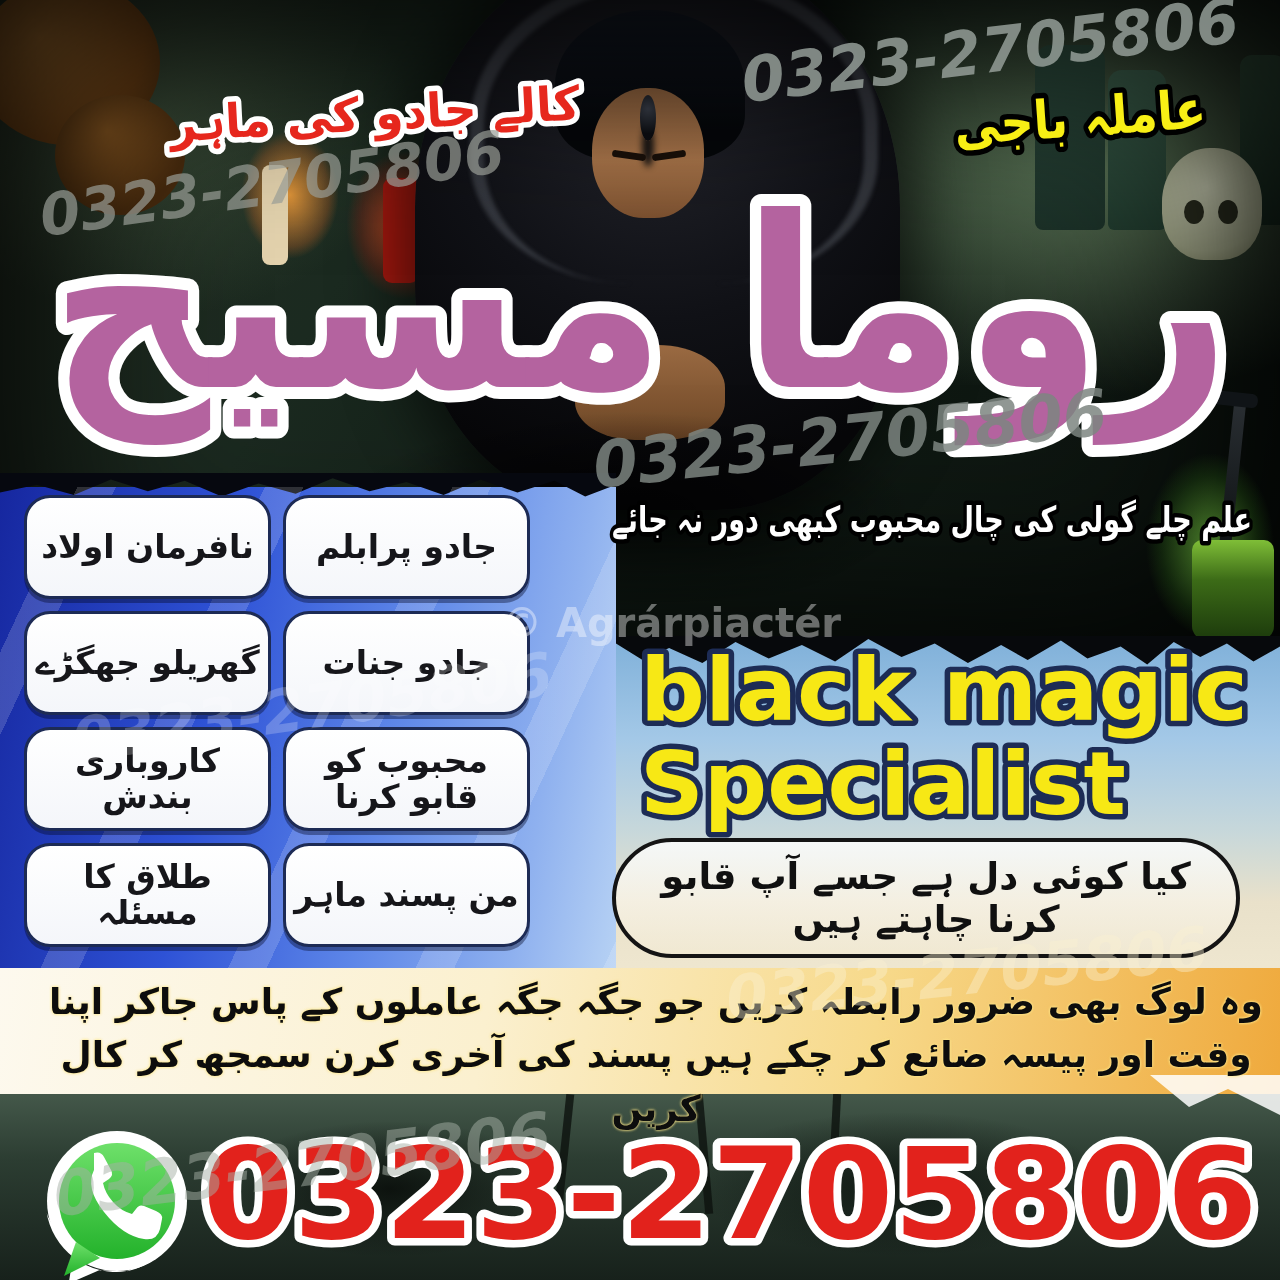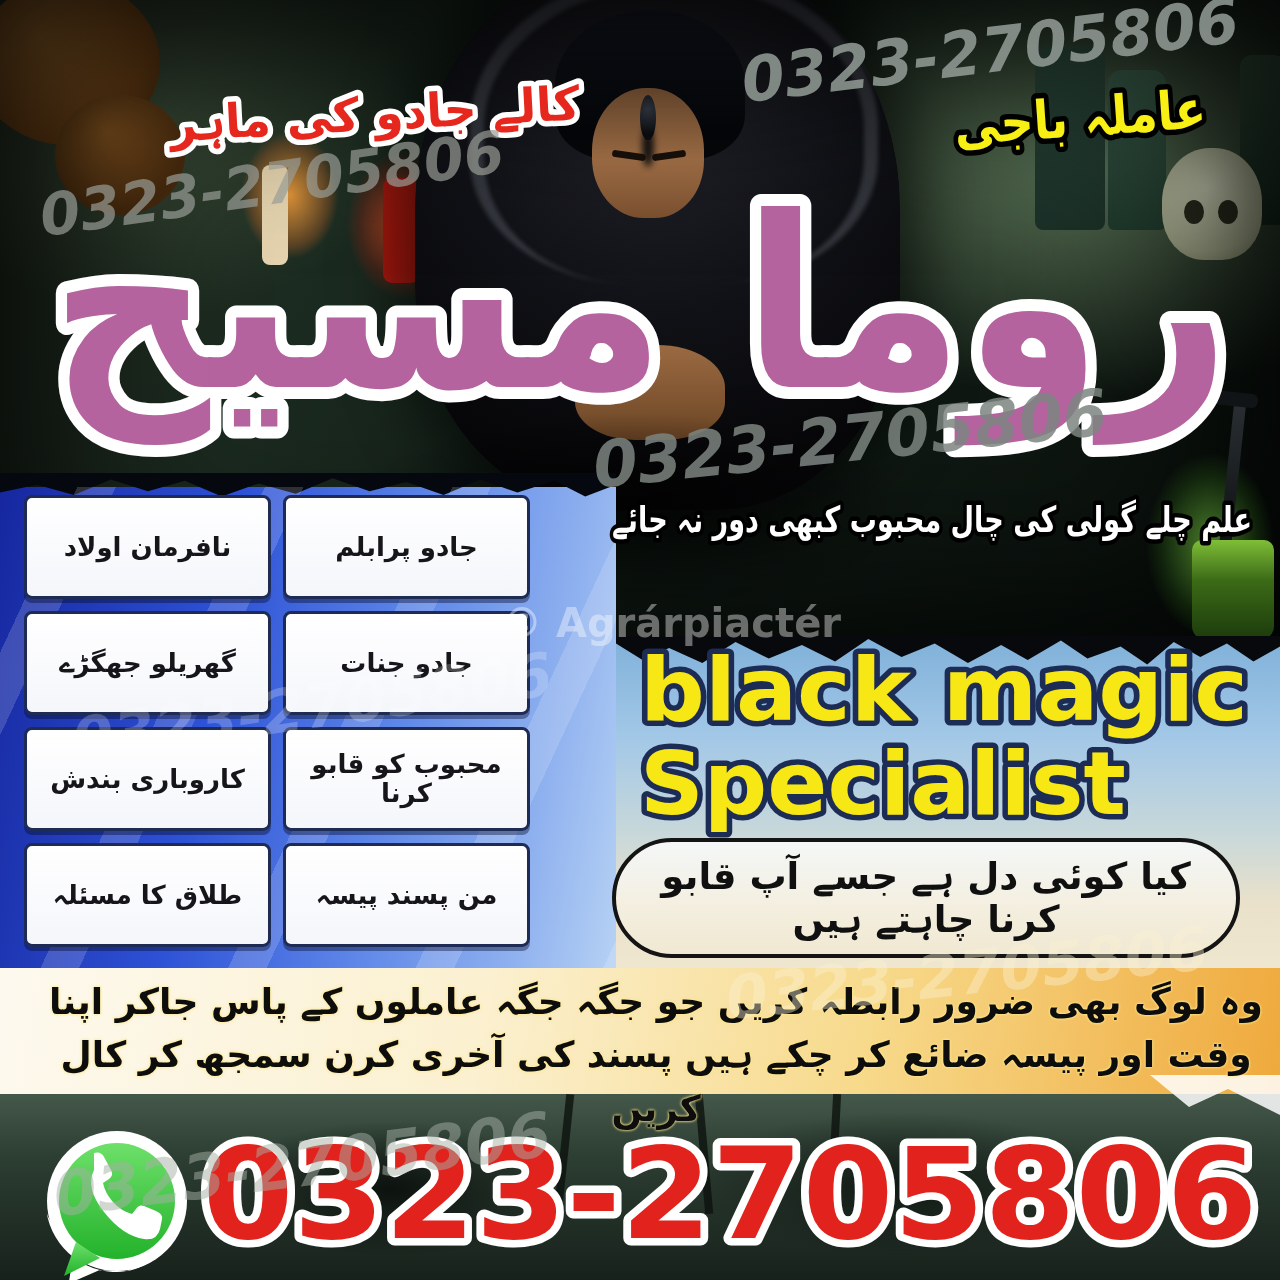--- a/index.html
+++ b/index.html
@@ -68,23 +68,23 @@
   
   .panel-left{left:0;top:487px;width:616px;height:490px;
     background:linear-gradient(100deg,#16279f 0%,#2e52d6 35%,#5d86e8 62%,#8fb1ef 85%,#b7d2f4 100%);}
   .panel-left::before{content:"";position:absolute;left:0;top:-14px;width:100%;height:26px;background:#06080f;
     clip-path:polygon(0 0,100% 0,100% 45%,95% 90%,90% 30%,84% 75%,78% 25%,72% 85%,66% 35%,60% 70%,54% 20%,48% 80%,42% 40%,36% 90%,30% 30%,24% 70%,18% 25%,12% 85%,6% 45%,0 75%);}
   .panel-left::after{content:"";position:absolute;inset:0;
     background:repeating-linear-gradient(115deg,rgba(255,255,255,0) 0 70px,rgba(255,255,255,.16) 70px 105px,rgba(255,255,255,0) 105px 170px);}
   .services{left:24px;top:495px;width:508px;height:474px;display:grid;z-index:5;
     grid-template-columns:247px 247px;grid-auto-rows:104px;gap:12px 12px;}
   .svc{background:linear-gradient(180deg,#ffffff 0%,#f4f6fa 100%);
-    border:3px solid #1d2b55;border-radius:8px;display:flex;align-items:center;justify-content:center;
+    border:3px solid #1d2b55;border-radius:26px;display:flex;align-items:center;justify-content:center;
     box-shadow:0 4px 0 rgba(5,10,40,.4);direction:rtl;text-align:center;
-    font-weight:bold;font-size:26px;color:#16161a;line-height:1.1;padding:4px 8px;box-sizing:border-box;}
+    font-weight:bold;font-size:33px;color:#16161a;line-height:1.1;padding:4px 8px;box-sizing:border-box;}
 
   
   .sky-right{left:616px;top:636px;width:664px;height:341px;
     background:linear-gradient(180deg,#7fb0d9 0%,#a3c8e7 30%,#c8d8da 58%,#e9e1ca 78%,#efe7d0 100%);}
   .sky-right::before{content:"";position:absolute;left:0;top:0;width:100%;height:30px;background:#07090c;
     clip-path:polygon(0 0,100% 0,100% 35%,96% 85%,92% 25%,88% 70%,84% 20%,80% 95%,76% 35%,71% 75%,67% 15%,62% 80%,58% 30%,53% 90%,48% 25%,43% 70%,38% 10%,33% 85%,28% 30%,23% 75%,18% 20%,13% 90%,8% 40%,4% 80%,0 25%);}
 
   .question-pill{left:612px;top:838px;width:628px;height:120px;z-index:6;
     border:4px solid #141414;border-radius:62px;
     background:linear-gradient(180deg,rgba(255,255,255,.8),rgba(243,235,213,.55));
@@ -162,21 +162,21 @@
 
   <div class="abs panel-left"></div>
   <div class="abs services">
     <div class="svc">نافرمان اولاد</div>
     <div class="svc">جادو پرابلم</div>
     <div class="svc">گھریلو جھگڑے</div>
     <div class="svc">جادو جنات</div>
     <div class="svc">کاروباری بندش</div>
     <div class="svc">محبوب کو قابو کرنا</div>
     <div class="svc">طلاق کا مسئلہ</div>
-    <div class="svc">من پسند پیسہ</div>
+    <div class="svc">من پسند ماہر</div>
   </div>
 
   <div class="abs sky-right"></div>
 
   <svg class="abs svg-box" style="left:0;top:135px;" width="1280" height="350" viewBox="0 0 1280 350">
     <text x="640" y="252" text-anchor="middle" font-size="238" font-weight="bold" fill="#b4639f" stroke="#ffffff" stroke-width="24" stroke-linejoin="round" paint-order="stroke fill" direction="rtl" textLength="1180" lengthAdjust="spacingAndGlyphs">روما مسیح</text>
   </svg>
 
   <svg class="abs svg-box" style="left:140px;top:60px;" width="470" height="110" viewBox="0 0 470 110">
     <text x="235" y="70" text-anchor="middle" font-size="47" font-weight="bold" fill="#e6271d" stroke="#ffffff" stroke-width="11" stroke-linejoin="round" paint-order="stroke fill" direction="rtl" transform="rotate(-3 235 55)" textLength="410" lengthAdjust="spacingAndGlyphs">کالے جادو کی ماہر</text>

